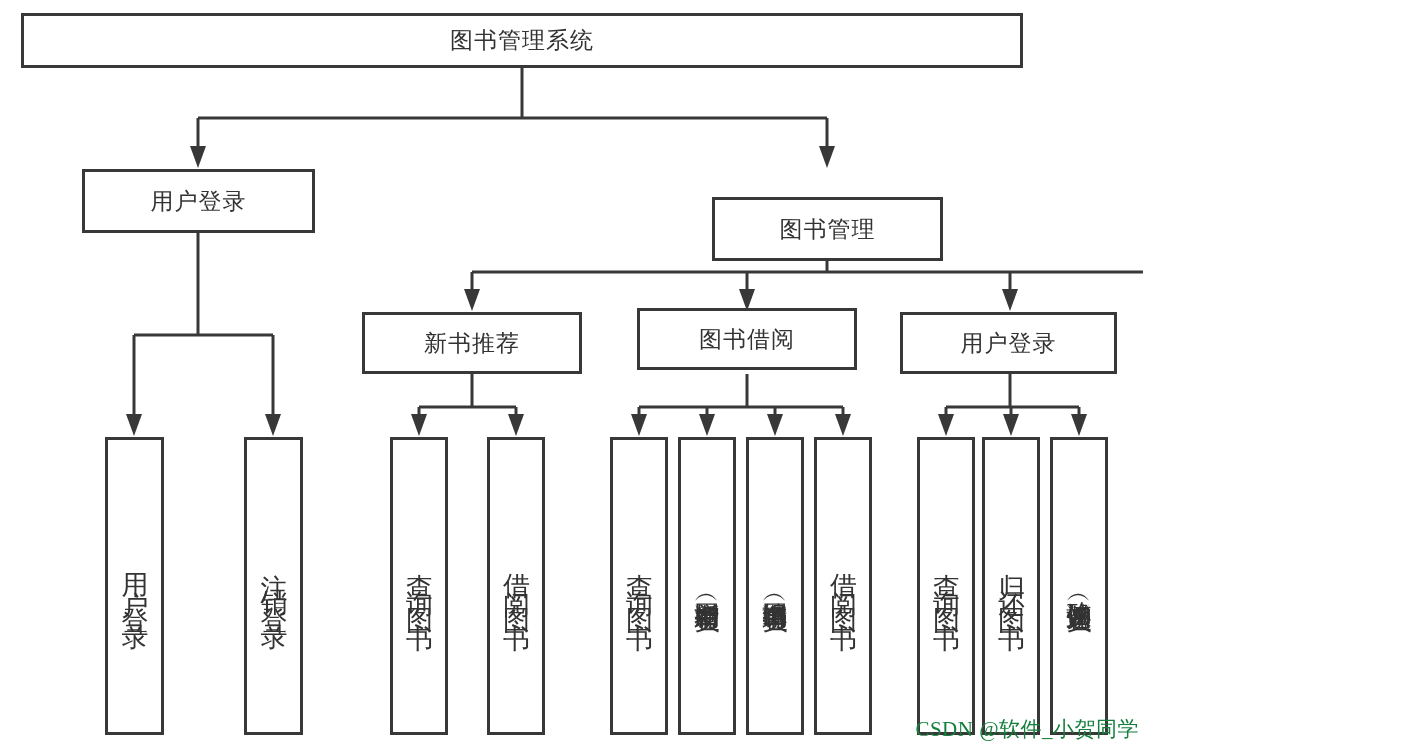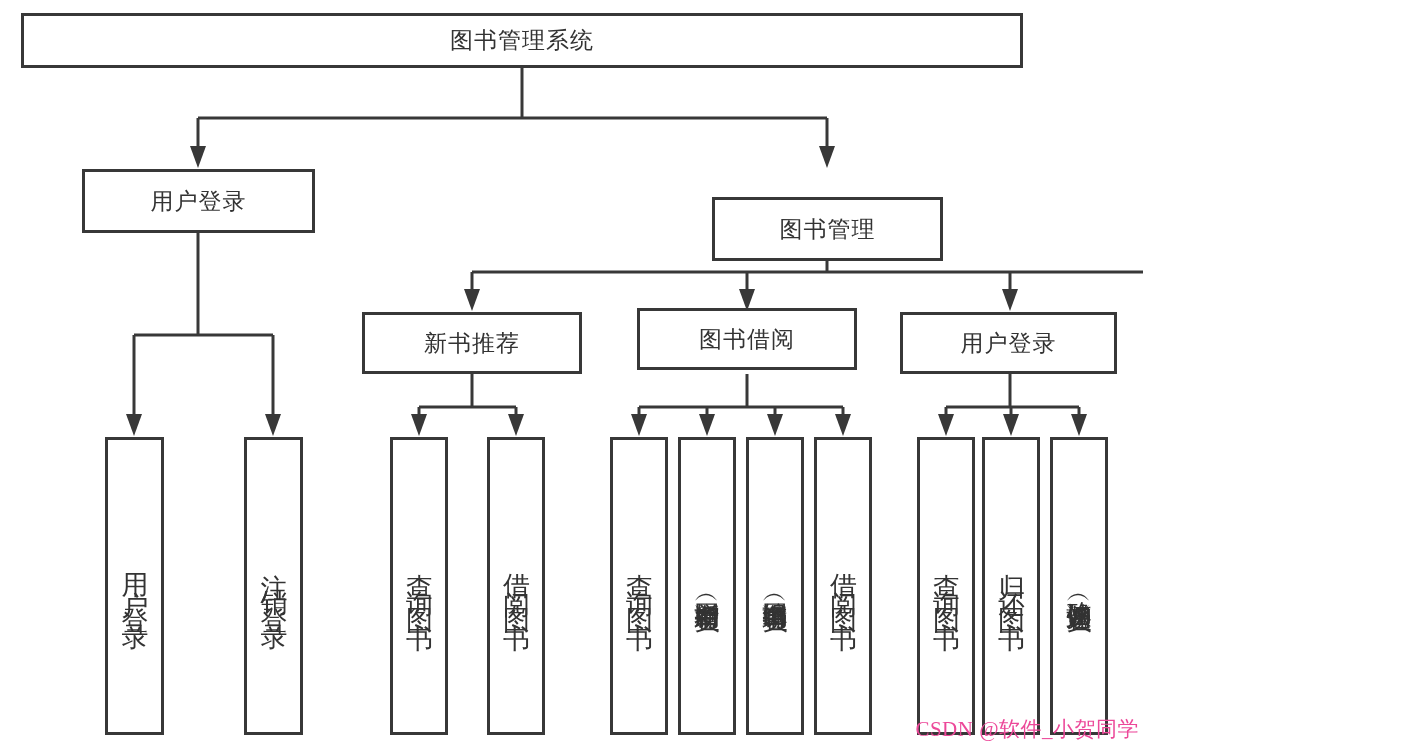--- a/index.html
+++ b/index.html
@@ -19,21 +19,21 @@
   .h-node { font-size:23px; letter-spacing:1px; white-space:nowrap; }
   .v-node { font-size:27px; }
   .v-node .vtext {
     writing-mode:vertical-rl; text-orientation:mixed;
     letter-spacing:17px; line-height:1;
   }
   .v-node.mid .vtext { letter-spacing:7px; }
   .v-node.long .vtext { letter-spacing:1px; font-size:25px; }
   .watermark {
     position:absolute; right:4px; bottom:4px;
-    font-size:21px; color:#ec4899; letter-spacing:0.5px; white-space:nowrap;
+    font-size:21px; color:#15803d; letter-spacing:0.5px; white-space:nowrap;
   }
 </style>
 </head>
 <body>
 
 <div class="canvas">
 
   <svg class="connectors" viewBox="0 0 1405 747">
 
     <path d="M522 67 V118"></path>

